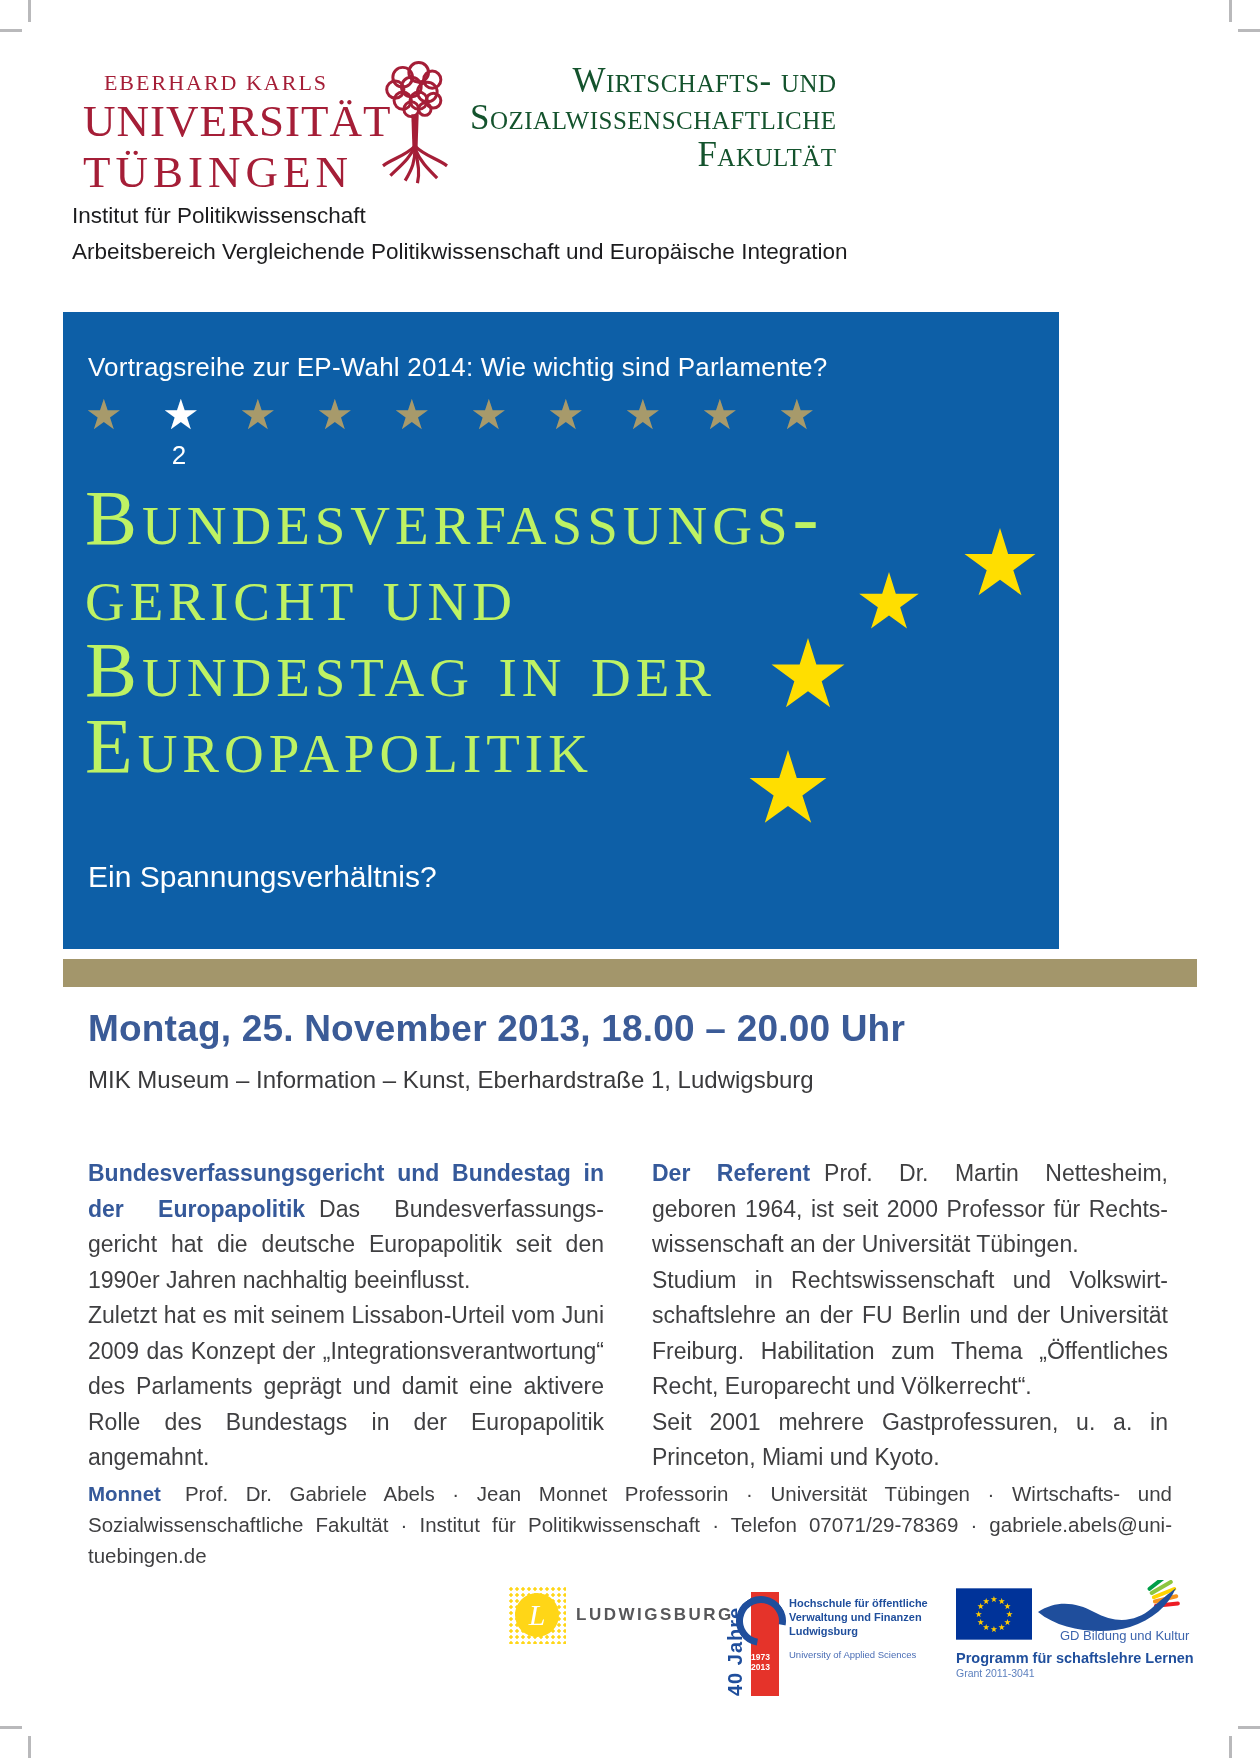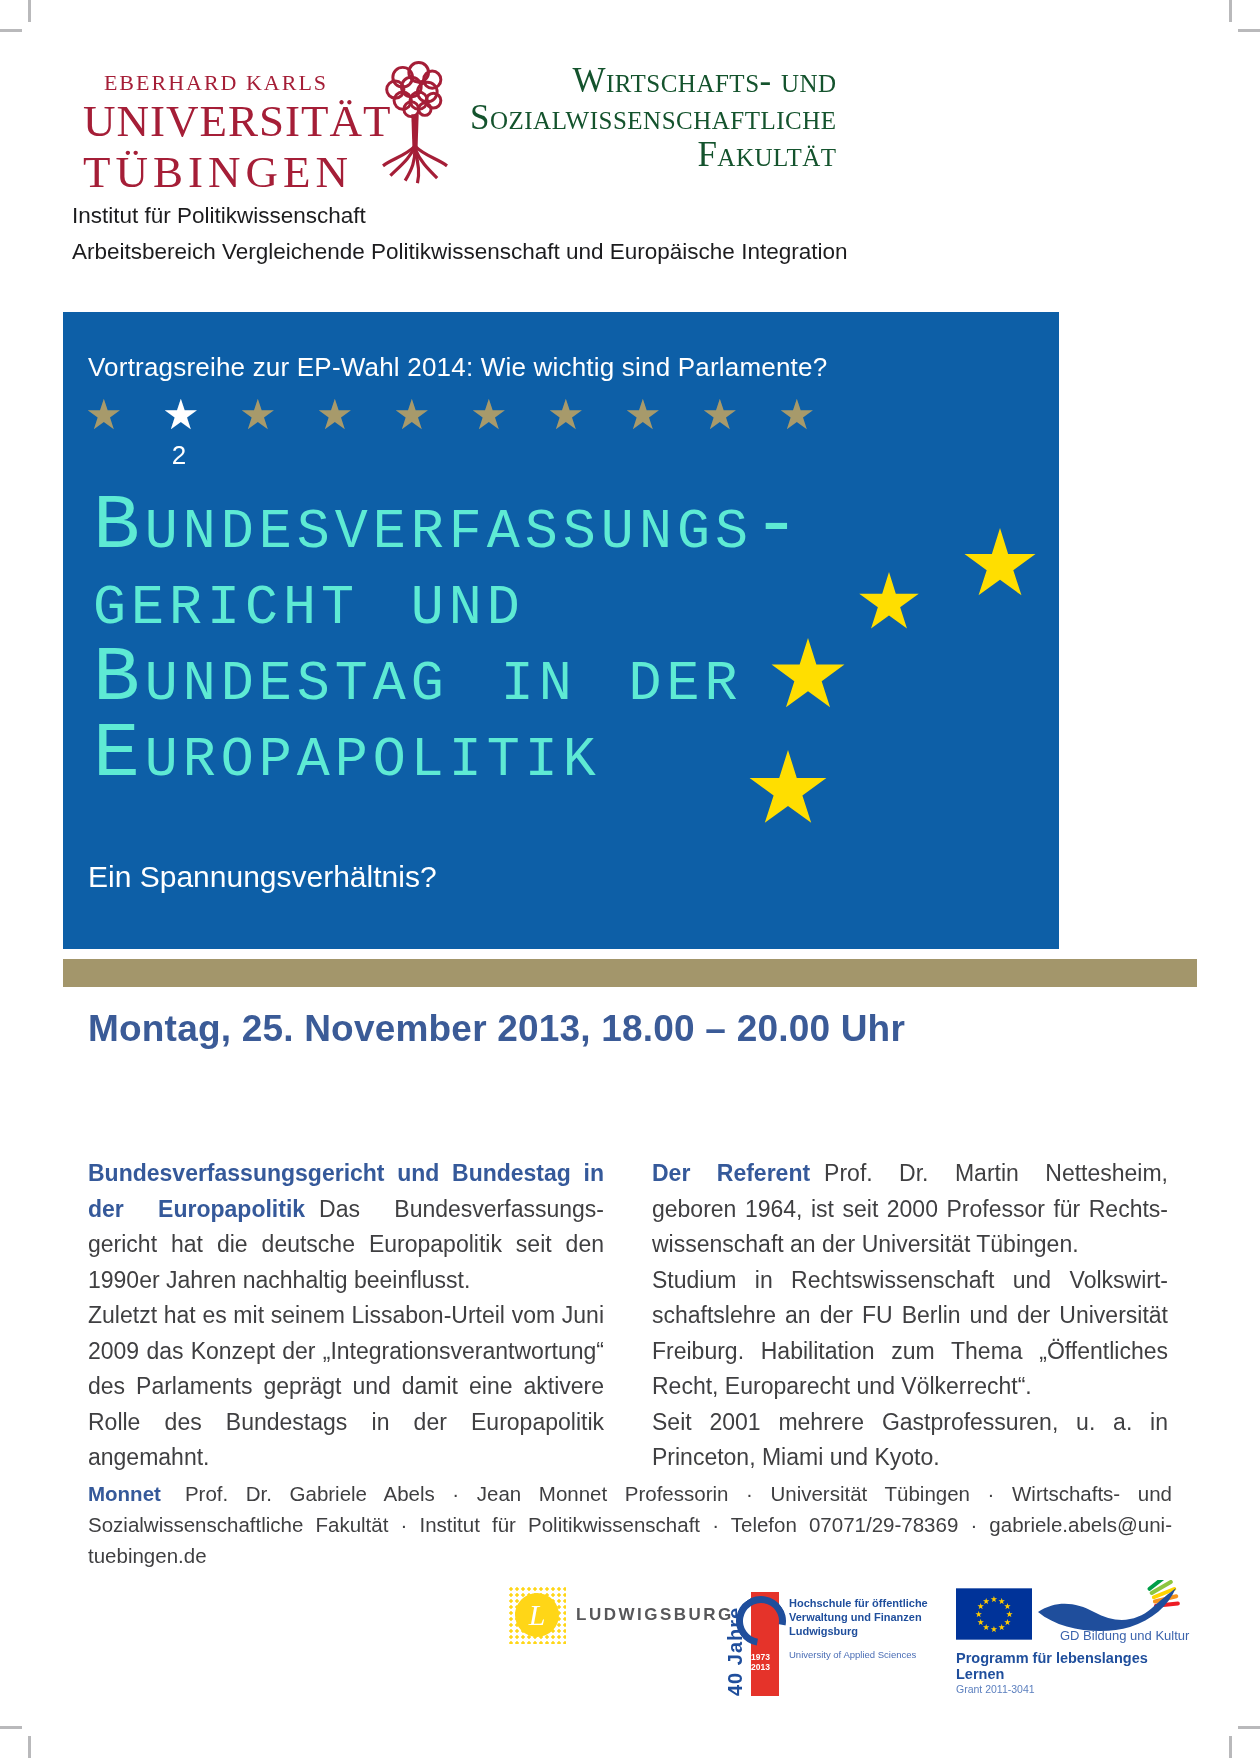--- a/index.html
+++ b/index.html
@@ -20,23 +20,23 @@
   .institute{position:absolute;left:72px;top:198px;font-size:22.5px;line-height:36px;color:#1c1c1e;}
   
   .hero{position:absolute;left:63px;top:312px;width:996px;height:637px;background:#0D5FA7;color:#fff;}
   .series{position:absolute;left:25px;top:40px;font-size:26px;letter-spacing:0.2px;}
   .star-row{position:absolute;left:22px;top:78px;display:flex;}
   .slot{width:77px;height:50px;line-height:50px;font-size:42px;color:#A79A6B;}
   .slot.active{color:#ffffff;}
   .slot .glyph::before{content:"★";}
   .star-label{position:absolute;left:99px;top:128px;width:34px;text-align:center;
         font-size:26px;color:#ffffff;}
-  .hero-title{position:absolute;left:22px;top:168px;margin:8px;
-        font-family:Liberation Mono, monospace;font-variant:small-caps;font-weight:400;
-        font-size:78px;line-height:76px;letter-spacing:5px;color:#5eead4;}
+  .hero-title{position:absolute;left:22px;top:168px;margin:0;
+        font-family:Liberation Serif, serif;font-variant:small-caps;font-weight:400;
+        font-size:78px;line-height:76px;letter-spacing:5px;color:#bef264;}
   .hero-sub{position:absolute;left:25px;top:548px;font-size:30px;}
   .bstar{position:absolute;background:#FFDE00;
         clip-path:polygon(50% 0%,61% 35%,98% 35%,68% 57%,79% 91%,50% 70%,21% 91%,32% 57%,2% 35%,39% 35%);}
   .bstar.s1{left:795px;top:260px;width:62px;height:62px;}
   .bstar.s2{left:900px;top:216px;width:74px;height:74px;}
   .bstar.s3{left:707px;top:326px;width:76px;height:76px;}
   .bstar.s4{left:685px;top:438px;width:80px;height:80px;}
   .gold-bar{position:absolute;left:63px;top:959px;width:1134px;height:28px;background:#A3966B;}
   
   .event{position:absolute;left:88px;top:1008px;}
@@ -169,20 +169,21 @@
     <div class="bstar s3"></div>
     <div class="bstar s4"></div>
 
     <div class="hero-sub">Ein Spannungsverhältnis?</div>
   </section>
 
   <div class="gold-bar"></div>
 
   <section class="event">
     <h2>Montag, 25. November 2013, 18.00 – 20.00 Uhr</h2>
+    <div class="loc">MIK Museum – Information – Kunst, Eberhardstraße 1, Ludwigsburg</div>
   </section>
 
   <section class="columns">
     <div class="col">
       <p>
         <b class="lead">Bundesverfassungsgericht und Bundestag in der Europapolitik</b><span class="lead-gap"></span><span>Das Bundesverfassungs­gericht hat die deutsche Europapolitik seit den 1990er Jahren nachhaltig beeinflusst.</span>
       </p>
       <p><span>Zuletzt hat es mit seinem Lissabon-Urteil vom Juni 2009 das Konzept der „Integrationsverant­wortung“ des Parlaments geprägt und damit eine aktivere Rolle des Bundestags in der Europa­politik angemahnt.</span></p>
     </div>
     <div class="col">
@@ -254,17 +255,17 @@
             <rect x="116" y="16" width="26" height="4" rx="2" fill="#FFD400" transform="rotate(-22 116 18)"></rect>
             <rect x="117" y="20" width="26" height="4" rx="2" fill="#F7941D" transform="rotate(-14 117 22)"></rect>
             <rect x="118" y="24" width="26" height="4" rx="2" fill="#ED1C24" transform="rotate(-6 118 26)"></rect>
           </g>
           <path d="M2 32 C20 20 40 22 58 32 C80 44 100 42 116 28 C126 19 132 14 140 8
                    C132 26 116 40 94 47 C68 55 26 52 2 32 Z" fill="#1F4E9C"></path>
         </svg>
       </div>
       <div class="eu-caption">GD Bildung und Kultur</div>
     </div>
-    <div class="eu-program">Programm für lebenslanges Lernen</div>
+    <div class="eu-program">Programm für schaftslehre Lernen</div>
     <div class="eu-sub">Grant 2011-3041</div>
   </div>
 
 </div>
 
 </body></html>

